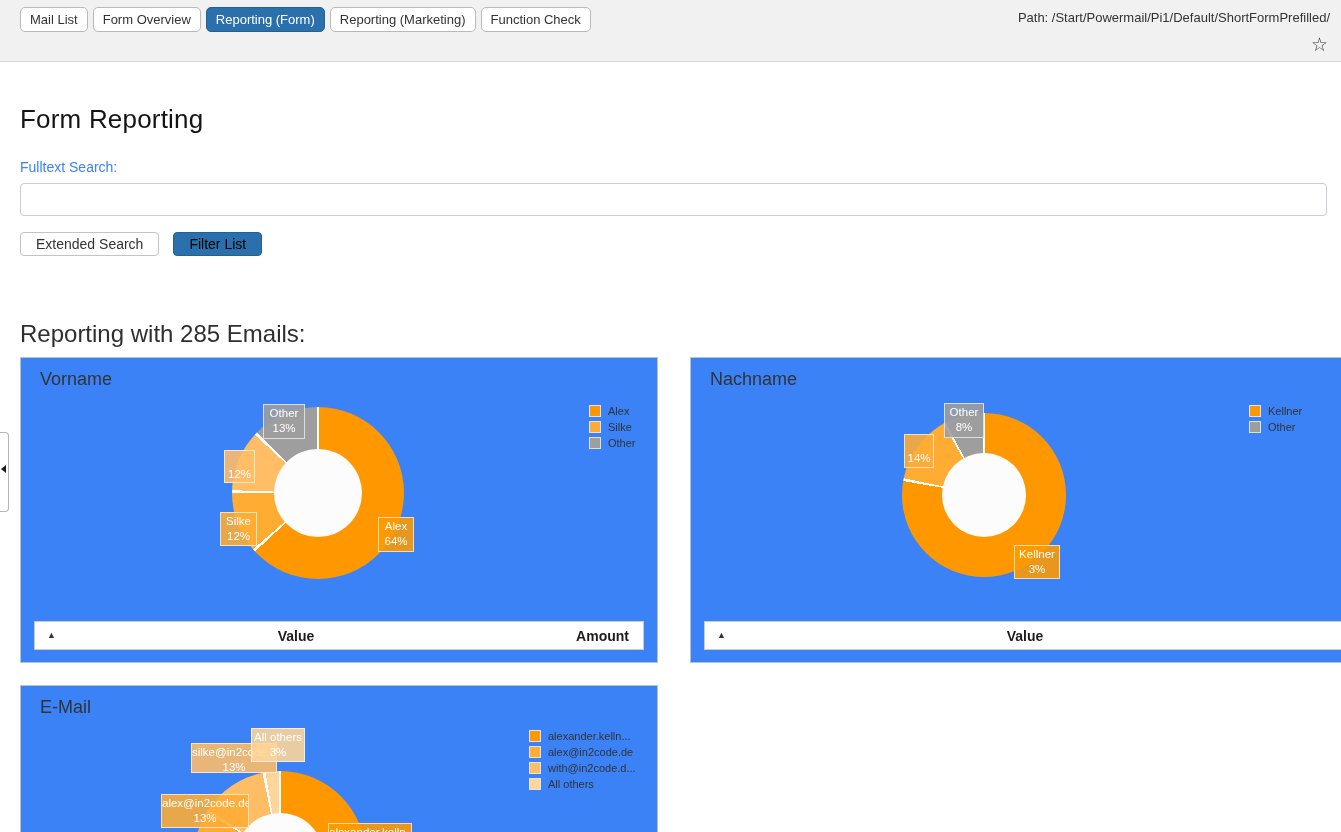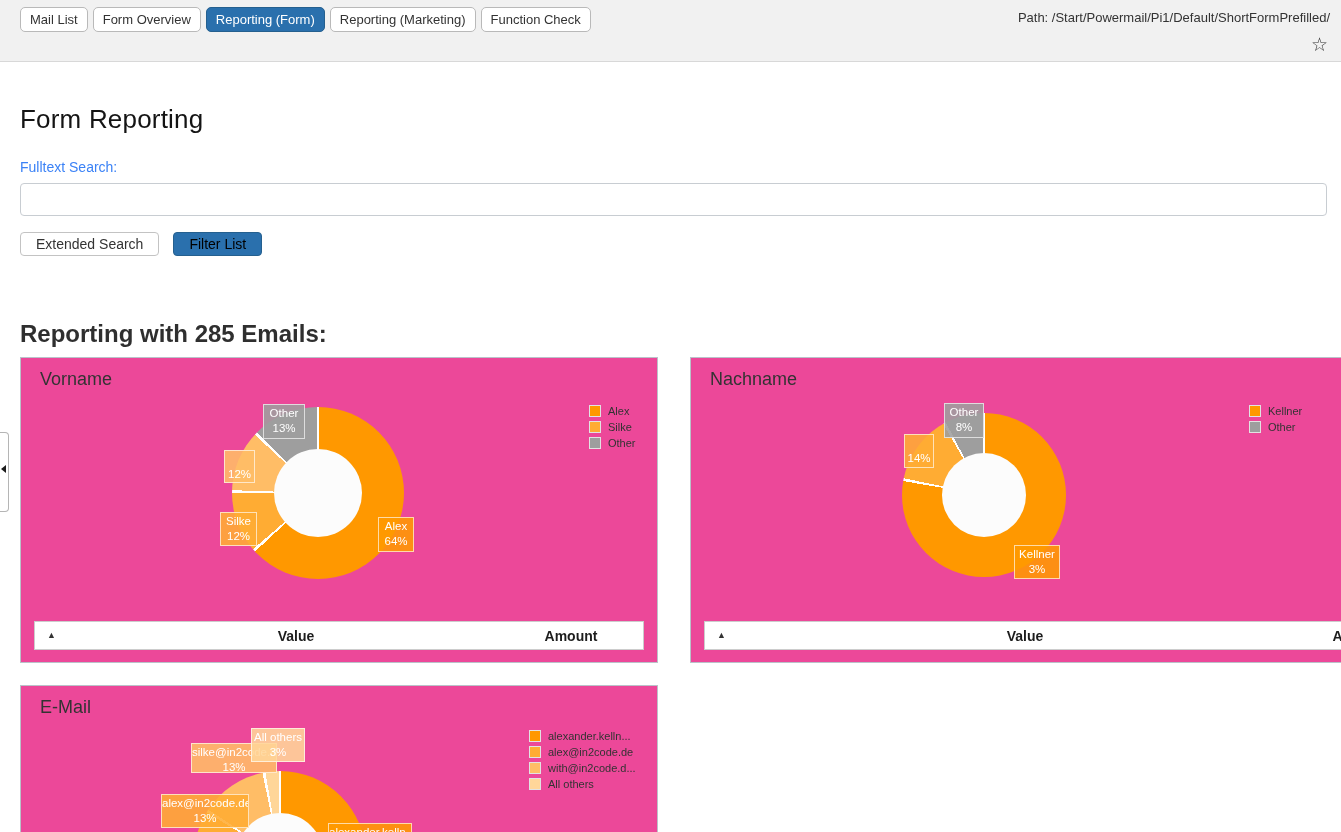--- a/index.html
+++ b/index.html
@@ -18,37 +18,37 @@
   .collapse-handle .arr{position:absolute;left:1px;top:32px;width:0;height:0;
     border:4px solid transparent;border-right:5px solid #1c1c1c;border-left:none}
   h1{position:absolute;left:20px;top:104px;font-size:26px;font-weight:400;color:#141414;letter-spacing:.2px}
   .search-label{position:absolute;left:20px;top:159px;font-size:14px;font-weight:normal;color:#3b82f6}
   .search-input{position:absolute;left:20px;top:183px;width:1307px;height:33px;
     border:1px solid #c8cdd2;border-radius:4px;padding:0 10px;font-size:14px;background:#fff;font-family:inherit}
   .btn-row{position:absolute;left:20px;top:232px;display:flex;gap:14px}
   .btn{height:24px;padding:0 15px;font-size:14px;border-radius:4px;border:1px solid #c3c3c3;
     background:#fff;color:#333;font-family:inherit;cursor:pointer}
   .btn.primary{background:#2a70ad;border-color:#25608f;color:#000000}
-  h2{position:absolute;left:20px;top:320px;font-size:24px;font-weight:700;color:#2f2f2f}
-  .panel{position:absolute;background:#ec4899;border:1px solid #bac2c9}
+  h2{position:absolute;left:20px;top:320px;font-size:24px;font-weight:400;color:#2f2f2f}
+  .panel{position:absolute;background:#3b82f6;border:1px solid #bac2c9}
   .panel-title{position:absolute;left:19px;top:11px;font-size:18px;color:#333}
   .donut{position:absolute;border-radius:50%}
   .hole{position:absolute;border-radius:50%;background:#fcfcfc}
   .legend{position:absolute}
   .lg-row{display:flex;align-items:center;margin-bottom:4px;cursor:pointer;height:12px}
   .sw{width:12px;height:12px;border:1px solid #e2e2e2;margin-right:7px;flex:none}
   .lg-t{font-size:11px;color:#333;white-space:nowrap}
   .callout{position:absolute;color:#fff;font-size:11.5px;text-align:center;
     border:1px solid rgba(255,255,255,.65);padding-top:1px;overflow:hidden;white-space:nowrap}
   .callout div{height:15px;line-height:15px}
   .thead{position:absolute;left:13px;right:13px;top:263px;height:29px;background:#fff;
     border:1px solid #ccc;display:flex;align-items:center;font-weight:bold;font-size:14px;color:#1d1d1d}
   .sort{font-size:9px;margin-left:12px;width:32px;color:#333;cursor:pointer;line-height:1}
   .th-value{flex:1;text-align:center;cursor:pointer}
-  .th-amount{width:130px;text-align:center;padding-right:14px;cursor:pointer}
+  .th-amount{width:130px;text-align:right;padding-right:14px;cursor:pointer}
 </style>
 </head>
 <body>
 
 <div class="topbar">
   <div class="tabs">
     <button class="tab">Mail List</button>
     <button class="tab">Form Overview</button>
     <button class="tab active">Reporting (Form)</button>
     <button class="tab">Reporting (Marketing)</button>

